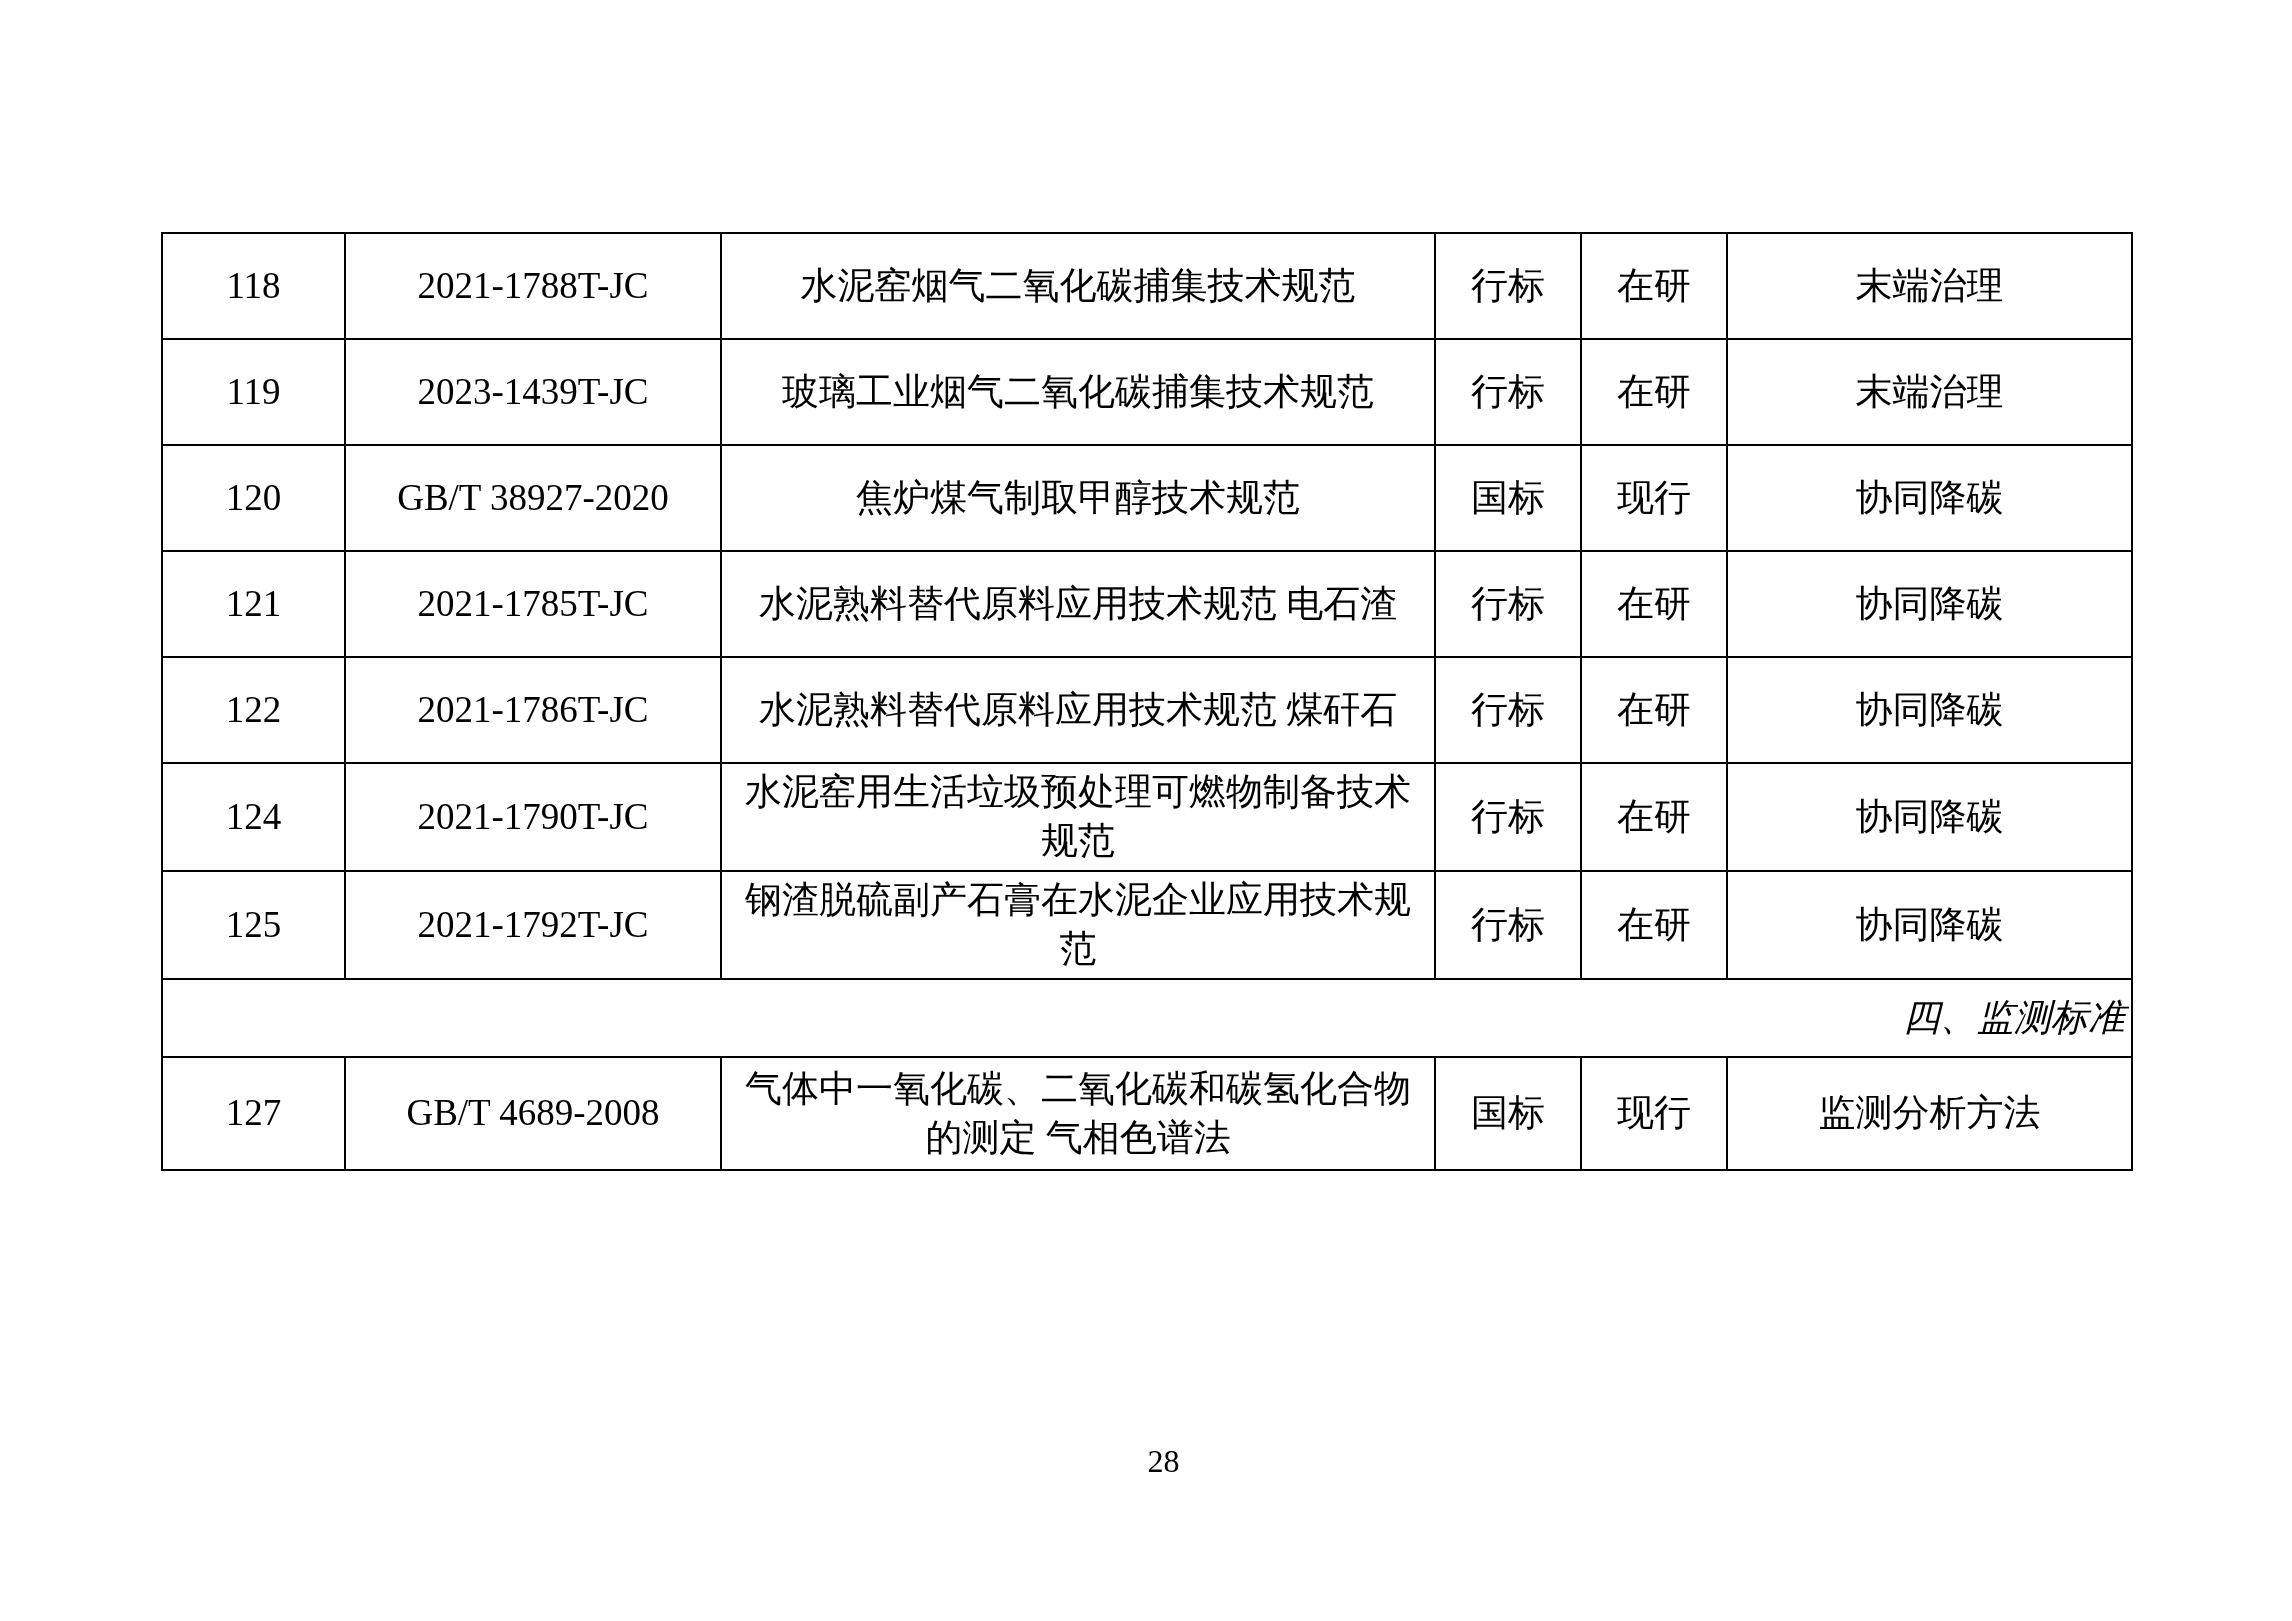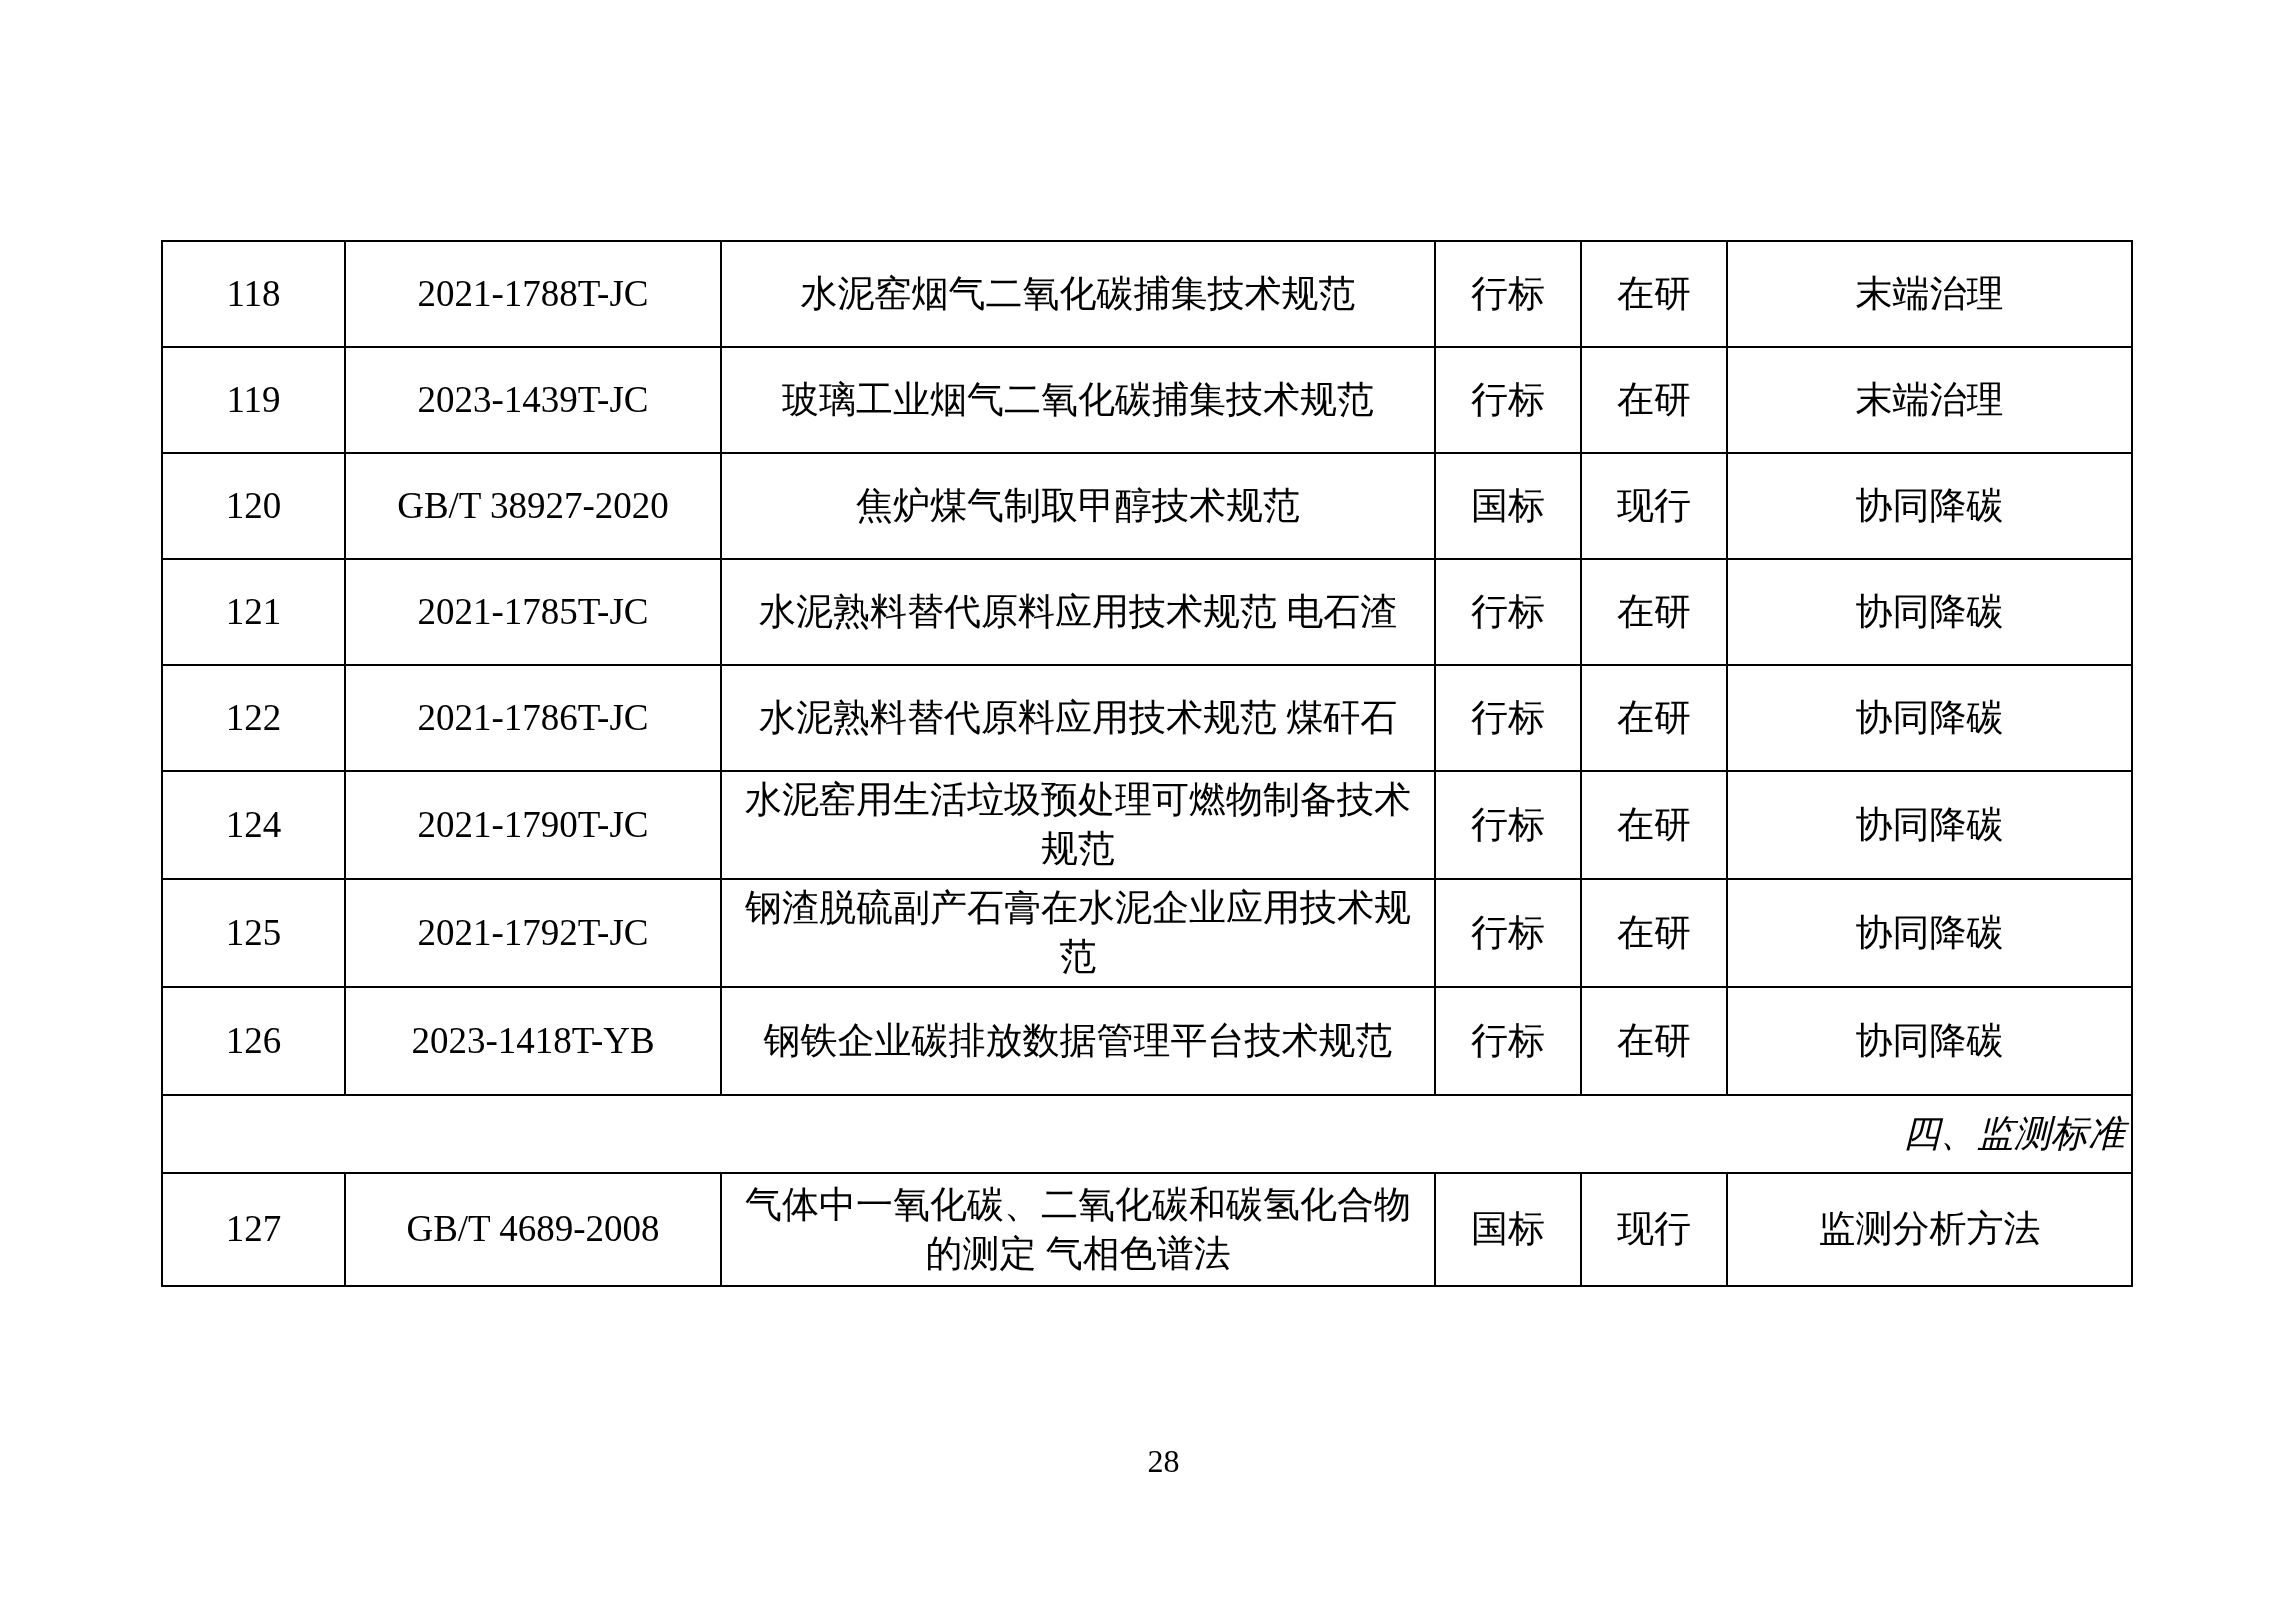--- a/index.html
+++ b/index.html
@@ -16,21 +16,21 @@
     color: #000000;
   }
   .page {
     position: absolute;
     inset: 0;
     background: #ffffff;
   }
   table.standards {
     position: absolute;
     left: 161px;
-    top: 240px;
+    top: 232px;
     width: 1970px;
     border-collapse: collapse;
     table-layout: fixed;
     border: 2px solid #000000;
     padding-left: 20px;
   }
   table.standards td {
     border: 2px solid #000000;
     font-size: 37px;
     line-height: 1.32;
@@ -131,28 +131,20 @@
         <td class="c-cat">协同降碳</td>
       </tr>
       <tr class="tall-row">
         <td class="c-idx">125</td>
         <td class="c-code">2021-1792T-JC</td>
         <td class="c-name">钢渣脱硫副产石膏在水泥企业应用技术规范</td>
         <td class="c-type">行标</td>
         <td class="c-status">在研</td>
         <td class="c-cat">协同降碳</td>
       </tr>
-      <tr class="tall-row">
-        <td class="c-idx">126</td>
-        <td class="c-code">2023-1418T-YB</td>
-        <td class="c-name">钢铁企业碳排放数据管理平台技术规范</td>
-        <td class="c-type">行标</td>
-        <td class="c-status">在研</td>
-        <td class="c-cat">协同降碳</td>
-      </tr>
       <tr class="section-row">
         <td colspan="6">四、监测标准</td>
       </tr>
       <tr class="last-row">
         <td class="c-idx">127</td>
         <td class="c-code">GB/T 4689-2008</td>
         <td class="c-name">气体中一氧化碳、二氧化碳和碳氢化合物的测定 气相色谱法</td>
         <td class="c-type">国标</td>
         <td class="c-status">现行</td>
         <td class="c-cat">监测分析方法</td>

